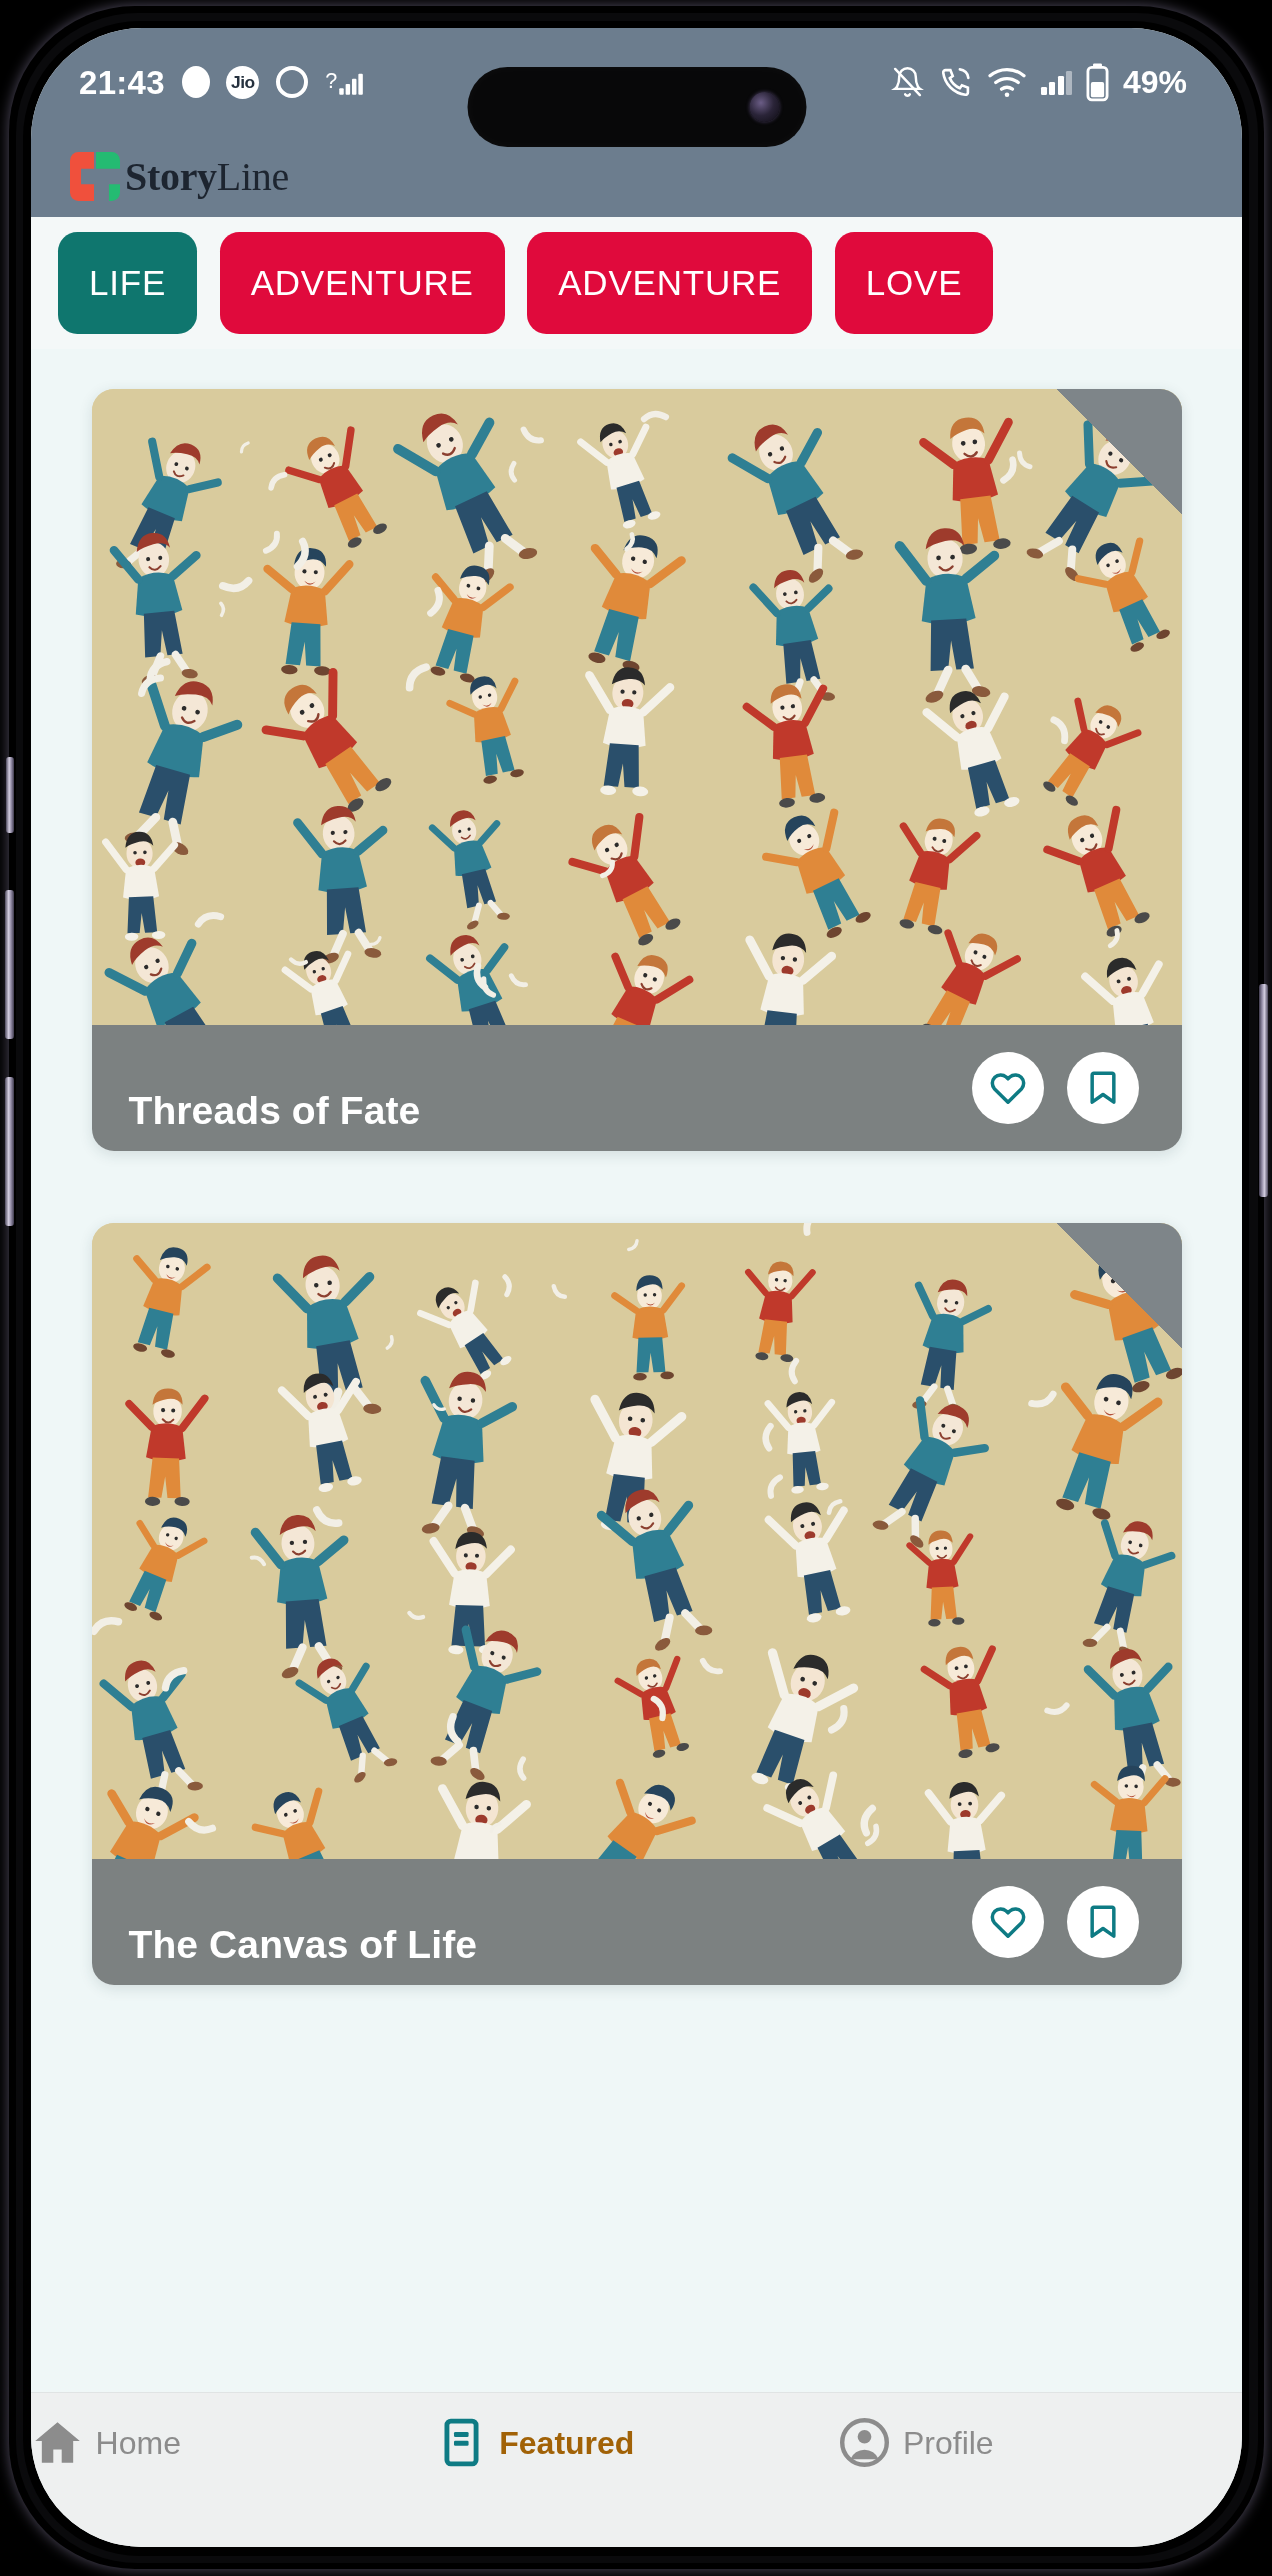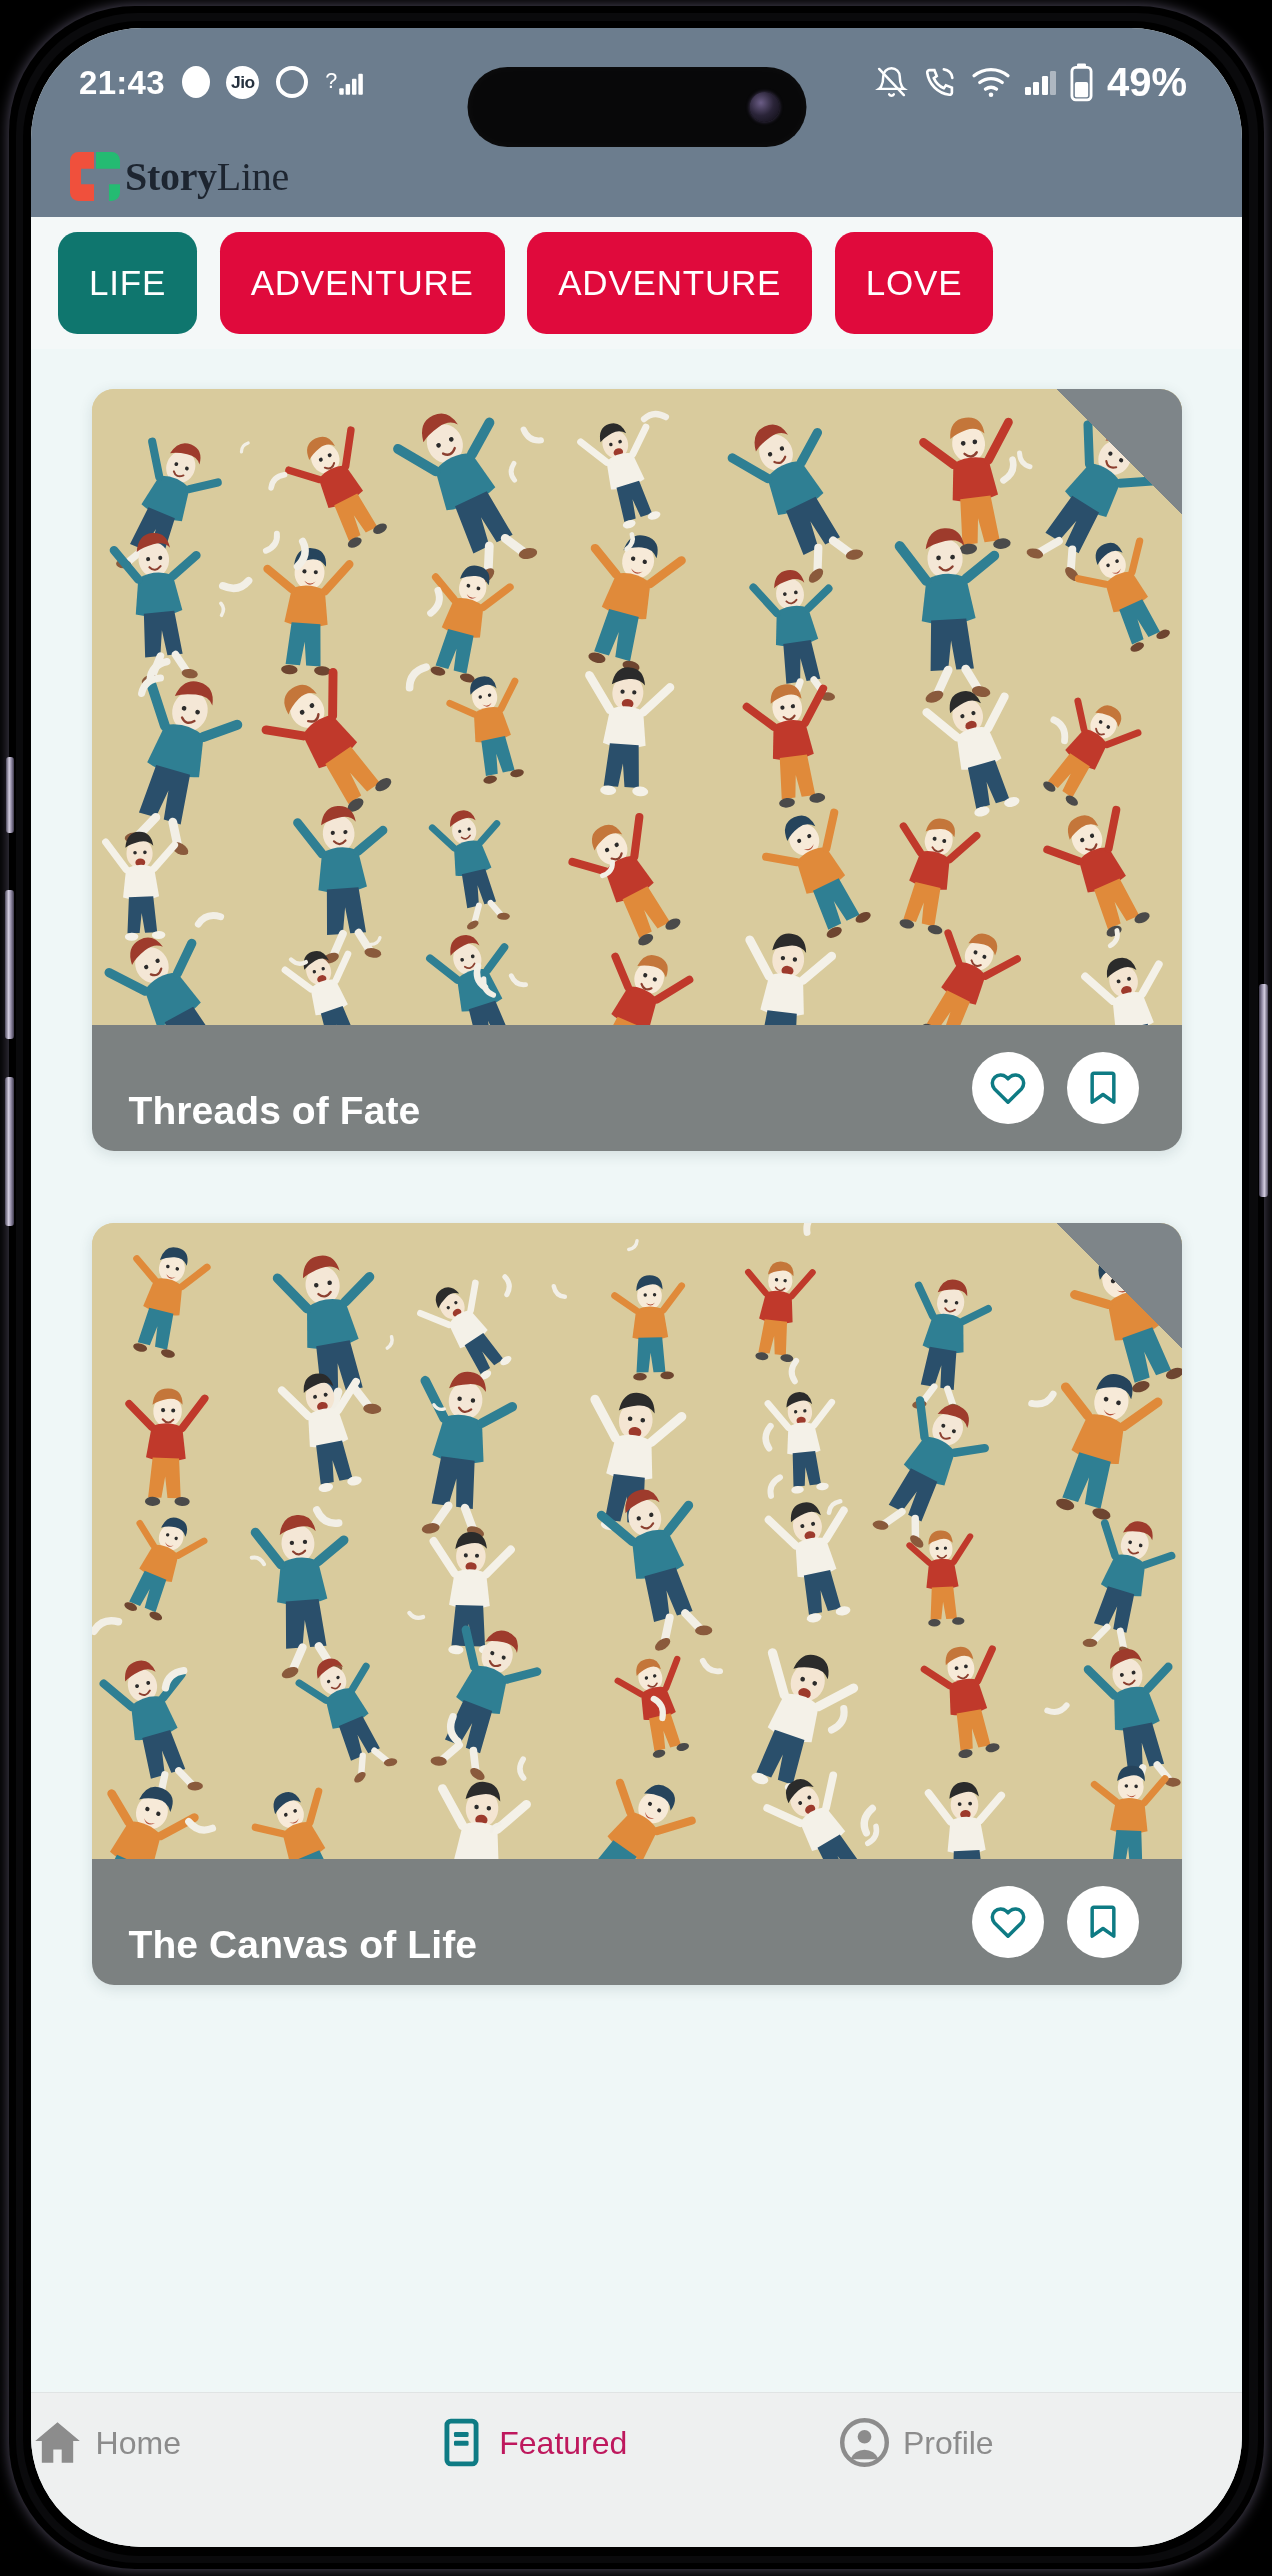--- a/index.html
+++ b/index.html
@@ -61,21 +61,21 @@
   #clock { font-size:33px; font-weight:600; letter-spacing:0.3px; line-height:1; }
   .sicon { display:inline-flex; align-items:center; justify-content:center; }
   .dot-white { width:28px; height:32px; border-radius:50%; background:#fff; }
   .jio {
     width:33px; height:33px; border-radius:50%; background:#fff;
     color:#25313e; font-size:17.4px; font-weight:800; letter-spacing:-0.6px;
     display:flex; align-items:center; justify-content:center;
   }
   .ring { width:32px; height:32px; border-radius:50%; border:4.5px solid #fff; }
   #status-right { display:flex; align-items:center; gap:14px; margin-left:auto; }
-  #battpct { font-size:40px; font-weight:600; line-height:1; }
+  #battpct { font-size:32px; font-weight:600; line-height:1; }
 
   .bars { display:flex; align-items:flex-end; gap:2.6px; height:26px; }
   .bars i { display:block; width:5.8px; background:#fff; border-radius:1.3px; }
   .bars i:nth-child(1){height:7.7px}.bars i:nth-child(2){height:13px}
   .bars i:nth-child(3){height:18.7px}.bars i:nth-child(4){height:24.5px}
   .bars.dim i:nth-child(4){opacity:.45}
 
   #island {
     position:absolute; left:50%; top:39px; transform:translateX(-50%);
     width:339px; height:80px; border-radius:40px; background:#080809;
@@ -165,21 +165,21 @@
   #bottomnav {
     position:absolute; left:0; bottom:0; width:100%; height:155px;
     background:#eef0f0; border-top:1.3px solid #e0e4e4;
     display:flex; align-items:flex-start; padding-top:22px;
   }
   .nav { flex:1 1 0; display:flex; align-items:center; gap:11.6px; }
   .nav .ic { height:55px; display:flex; align-items:center; justify-content:center; }
   .nav .ic svg { width:53px; height:53px; }
   .nav .lb { font-size:32px; line-height:1; }
   .nav.off .lb { color:#8c8c8c; }
-  .nav.on  .lb { color:#be185d; }
+  .nav.on  .lb { color:#a16207;font-weight:bold; }
 </style>
 </head>
 <body>
 
 <div id="stage">
   <div class="frame-outer"></div>
   <div class="frame-mid"></div>
   <div class="frame-inner"></div>
 
   <div class="btn-side" id="btn-silent"></div>

